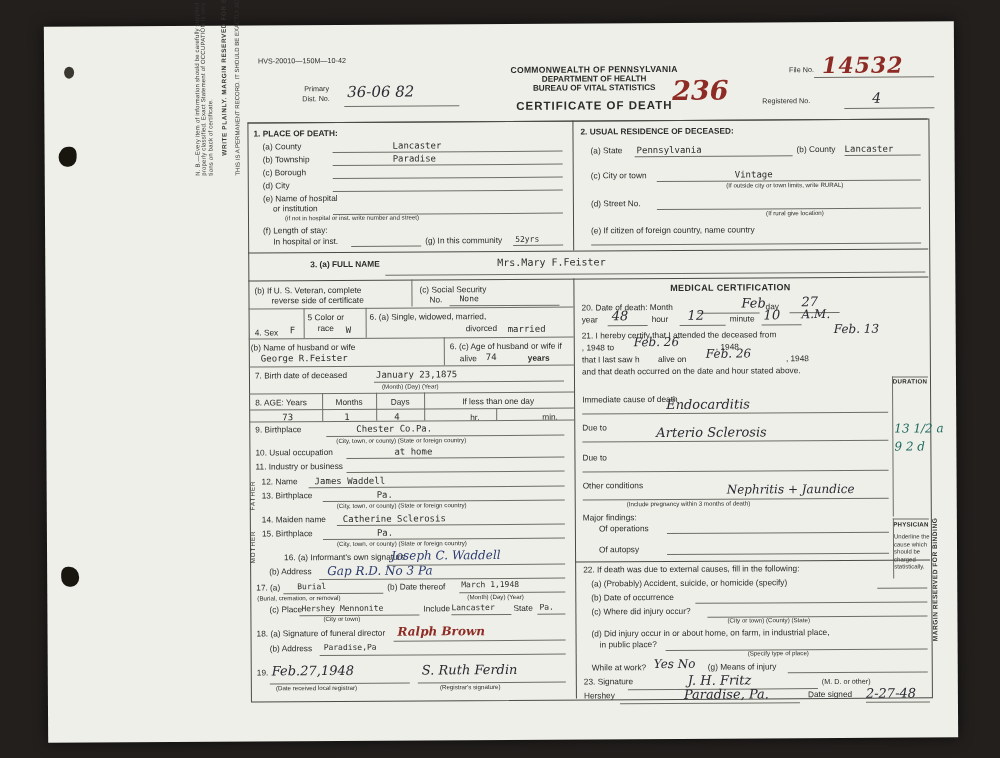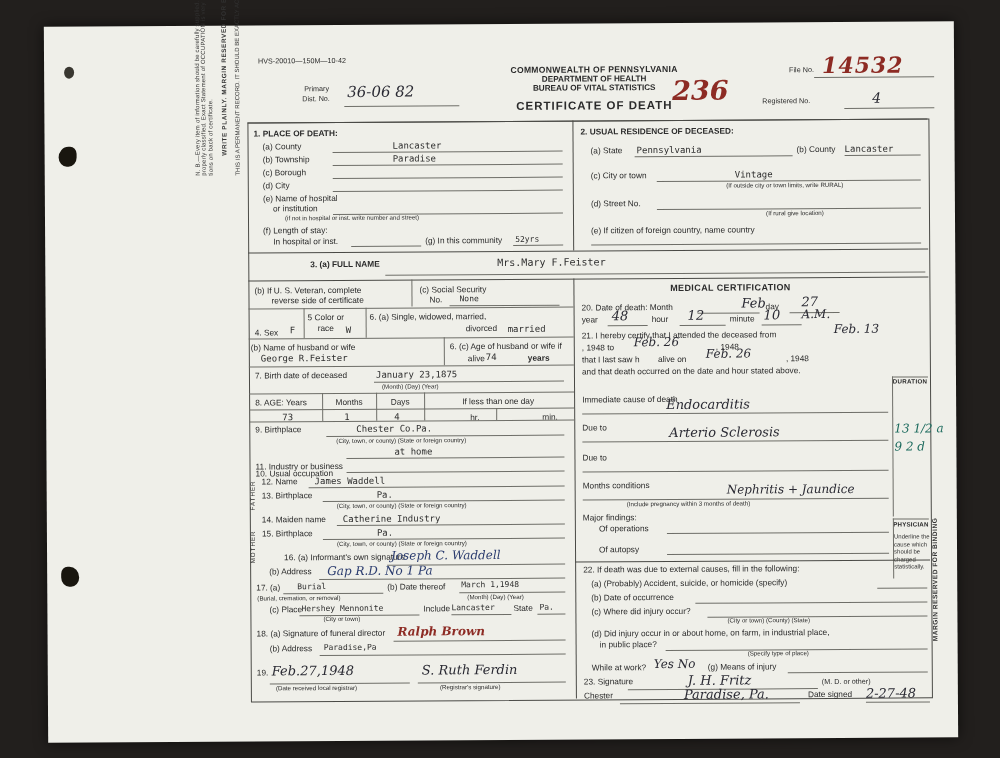--- a/index.html
+++ b/index.html
@@ -188,21 +188,21 @@
   <div class="t" style="left:272px;top:299px;">race</div>
   <div class="typed" style="left:300px;top:300px;">W</div>
   <div class="vln" style="left:320px;top:283px;height:30px;"></div>
   <div class="t" style="left:324px;top:288px;">6. (a) Single,  widowed,  married,</div>
   <div class="t" style="left:420px;top:300px;">divorced</div>
   <div class="typed" style="left:462px;top:300px;">married</div>
   <div class="ln" style="left:203px;top:313px;width:325px;"></div>
 
   <div class="t" style="left:205px;top:318px;">(b) Name of husband or wife</div>
   <div class="t" style="left:404px;top:318px;">6. (c) Age of husband or wife if</div>
-  <div class="t" style="left:414px;top:330px;margin-left:8px;">alive</div>
+  <div class="t" style="left:414px;top:330px;">alive</div>
   <div class="typed" style="left:440px;top:328px;">74</div>
   <div class="t" style="left:482px;top:330px;font-weight:bold;">years</div>
   <div class="typed" style="left:215px;top:328px;">George R.Feister</div>
   <div class="vln" style="left:398px;top:313px;height:28px;"></div>
   <div class="ln" style="left:203px;top:341px;width:325px;"></div>
 
   <div class="t" style="left:209px;top:346px;">7. Birth date of deceased</div>
   <div class="ln" style="left:328px;top:357px;width:190px;"></div>
   <div class="typed" style="left:330px;top:345px;">January 23,1875</div>
   <div class="t tss" style="left:336px;top:359px;">(Month)        (Day)            (Year)</div>
@@ -222,55 +222,55 @@
   <div class="typed" style="left:348px;top:387px;">4</div>
   <div class="t" style="left:424px;top:389px;">hr.</div>
   <div class="t" style="left:496px;top:389px;">min.</div>
   <div class="ln" style="left:203px;top:396px;width:325px;"></div>
 
   <div class="t" style="left:209px;top:400px;">9. Birthplace</div>
   <div class="ln" style="left:280px;top:411px;width:238px;"></div>
   <div class="typed" style="left:310px;top:399px;">Chester Co.Pa.</div>
   <div class="t tss" style="left:290px;top:413px;">(City, town, or county)      (State or foreign country)</div>
 
-  <div class="t" style="left:209px;top:444px;">10. Usual occupation</div>
+  <div class="t" style="left:209px;top:423px;">10. Usual occupation</div>
   <div class="ln" style="left:300px;top:433px;width:218px;"></div>
   <div class="typed" style="left:348px;top:422px;">at home</div>
 
   <div class="t" style="left:209px;top:437px;">11. Industry or business</div>
   <div class="ln" style="left:300px;top:447px;width:218px;"></div>
 
   <div class="t tss" style="left:203px;top:455px;writing-mode:vertical-rl;transform:rotate(180deg);letter-spacing:1px;">FATHER</div>
   <div class="t tss" style="left:203px;top:505px;writing-mode:vertical-rl;transform:rotate(180deg);letter-spacing:1px;">MOTHER</div>
 
   <div class="t" style="left:215px;top:452px;">12. Name</div>
   <div class="ln" style="left:262px;top:462px;width:256px;"></div>
   <div class="typed" style="left:268px;top:451px;">James Waddell</div>
 
   <div class="t" style="left:215px;top:466px;">13. Birthplace</div>
   <div class="ln" style="left:276px;top:476px;width:242px;"></div>
   <div class="typed" style="left:330px;top:465px;">Pa.</div>
   <div class="t tss" style="left:290px;top:478px;">(City, town, or county)      (State or foreign country)</div>
 
   <div class="t" style="left:215px;top:490px;">14. Maiden name</div>
   <div class="ln" style="left:290px;top:500px;width:228px;"></div>
-  <div class="typed" style="left:296px;top:489px;">Catherine Industry</div>
+  <div class="typed" style="left:296px;top:489px;">Catherine Sclerosis</div>
 
   <div class="t" style="left:215px;top:504px;">15. Birthplace</div>
   <div class="ln" style="left:276px;top:514px;width:242px;"></div>
   <div class="typed" style="left:330px;top:503px;">Pa.</div>
   <div class="t tss" style="left:290px;top:516px;">(City, town, or county)      (State or foreign country)</div>
 
   <div class="t" style="left:209px;top:528px;padding-left:28px;">16. (a) Informant's own signature</div>
   <div class="ln" style="left:340px;top:540px;width:178px;"></div>
   <div class="h hblue" style="left:344px;top:524px;font-size:12px;">Joseph C. Waddell</div>
 
   <div class="t" style="left:222px;top:542px;">(b) Address</div>
   <div class="ln" style="left:272px;top:554px;width:246px;"></div>
-  <div class="h hblue" style="left:280px;top:539px;font-size:12px;">Gap R.D. No 1 Pa</div>
+  <div class="h hblue" style="left:280px;top:539px;font-size:12px;">Gap R.D. No 3 Pa</div>
 
   <div class="t" style="left:209px;top:558px;">17. (a)</div>
   <div class="ln" style="left:236px;top:568px;width:100px;"></div>
   <div class="typed sm" style="left:250px;top:557px;">Burial</div>
   <div class="t tss" style="left:210px;top:570px;">(Burial, cremation, or removal)</div>
   <div class="t" style="left:340px;top:558px;">(b) Date thereof</div>
   <div class="ln" style="left:412px;top:568px;width:106px;"></div>
   <div class="typed sm" style="left:414px;top:556px;">March 1,1948</div>
   <div class="t tss" style="left:420px;top:570px;">(Month)  (Day)  (Year)</div>
 
@@ -336,26 +336,26 @@
   <div class="t tss tb center" style="left:846px;top:357px;width:36px;letter-spacing:.3px;">DURATION</div>
   <div class="h hgreen" style="left:848px;top:400px;font-size:12px;">13 1/2 a</div>
   <div class="h hgreen" style="left:848px;top:418px;font-size:12px;">9 2 d</div>
 
   <div class="t" style="left:536px;top:372px;">Immediate cause of death</div>
   <div class="ln" style="left:536px;top:390px;width:306px;"></div>
   <div class="h" style="left:620px;top:374px;font-size:13px;">Endocarditis</div>
 
   <div class="t" style="left:536px;top:400px;">Due to</div>
   <div class="ln" style="left:536px;top:418px;width:306px;"></div>
-  <div class="h" style="left:610px;top:402px;font-size:13px;margin-left:13px;">Arterio Sclerosis</div>
+  <div class="h" style="left:610px;top:402px;font-size:13px;">Arterio Sclerosis</div>
 
   <div class="t" style="left:536px;top:430px;">Due to</div>
   <div class="ln" style="left:536px;top:448px;width:306px;"></div>
 
-  <div class="t" style="left:536px;top:458px;">Months conditions</div>
+  <div class="t" style="left:536px;top:458px;">Other conditions</div>
   <div class="ln" style="left:536px;top:476px;width:306px;"></div>
   <div class="h" style="left:680px;top:460px;font-size:12px;">Nephritis + Jaundice</div>
   <div class="t tss" style="left:580px;top:478px;">(Include pregnancy within 3 months of death)</div>
 
   <div class="t" style="left:536px;top:490px;">Major findings:</div>
   <div class="t" style="left:552px;top:501px;">Of operations</div>
   <div class="ln" style="left:620px;top:510px;width:222px;"></div>
   <div class="t" style="left:552px;top:522px;">Of autopsy</div>
   <div class="ln" style="left:620px;top:531px;width:222px;"></div>
 
@@ -382,20 +382,20 @@
   <div class="t" style="left:544px;top:640px;">While at work?</div>
   <div class="h" style="left:606px;top:634px;font-size:12px;">Yes  No</div>
   <div class="t" style="left:660px;top:640px;">(g) Means of injury</div>
   <div class="ln" style="left:740px;top:650px;width:140px;"></div>
 
   <div class="t" style="left:536px;top:654px;">23. Signature</div>
   <div class="ln" style="left:580px;top:666px;width:190px;"></div>
   <div class="h" style="left:640px;top:650px;font-size:13px;">J. H. Fritz</div>
   <div class="t ts" style="left:774px;top:656px;">(M. D. or other)</div>
 
-  <div class="t" style="left:536px;top:668px;">Chester</div>
+  <div class="t" style="left:536px;top:668px;">Hershey</div>
   <div class="ln" style="left:572px;top:680px;width:180px;"></div>
   <div class="h" style="left:636px;top:664px;font-size:13px;">Paradise, Pa.</div>
   <div class="t" style="left:760px;top:668px;">Date signed</div>
   <div class="ln" style="left:818px;top:680px;width:64px;"></div>
   <div class="h" style="left:818px;top:664px;font-size:13px;">2-27-48</div>
 
 </div>
 
 </body></html>

